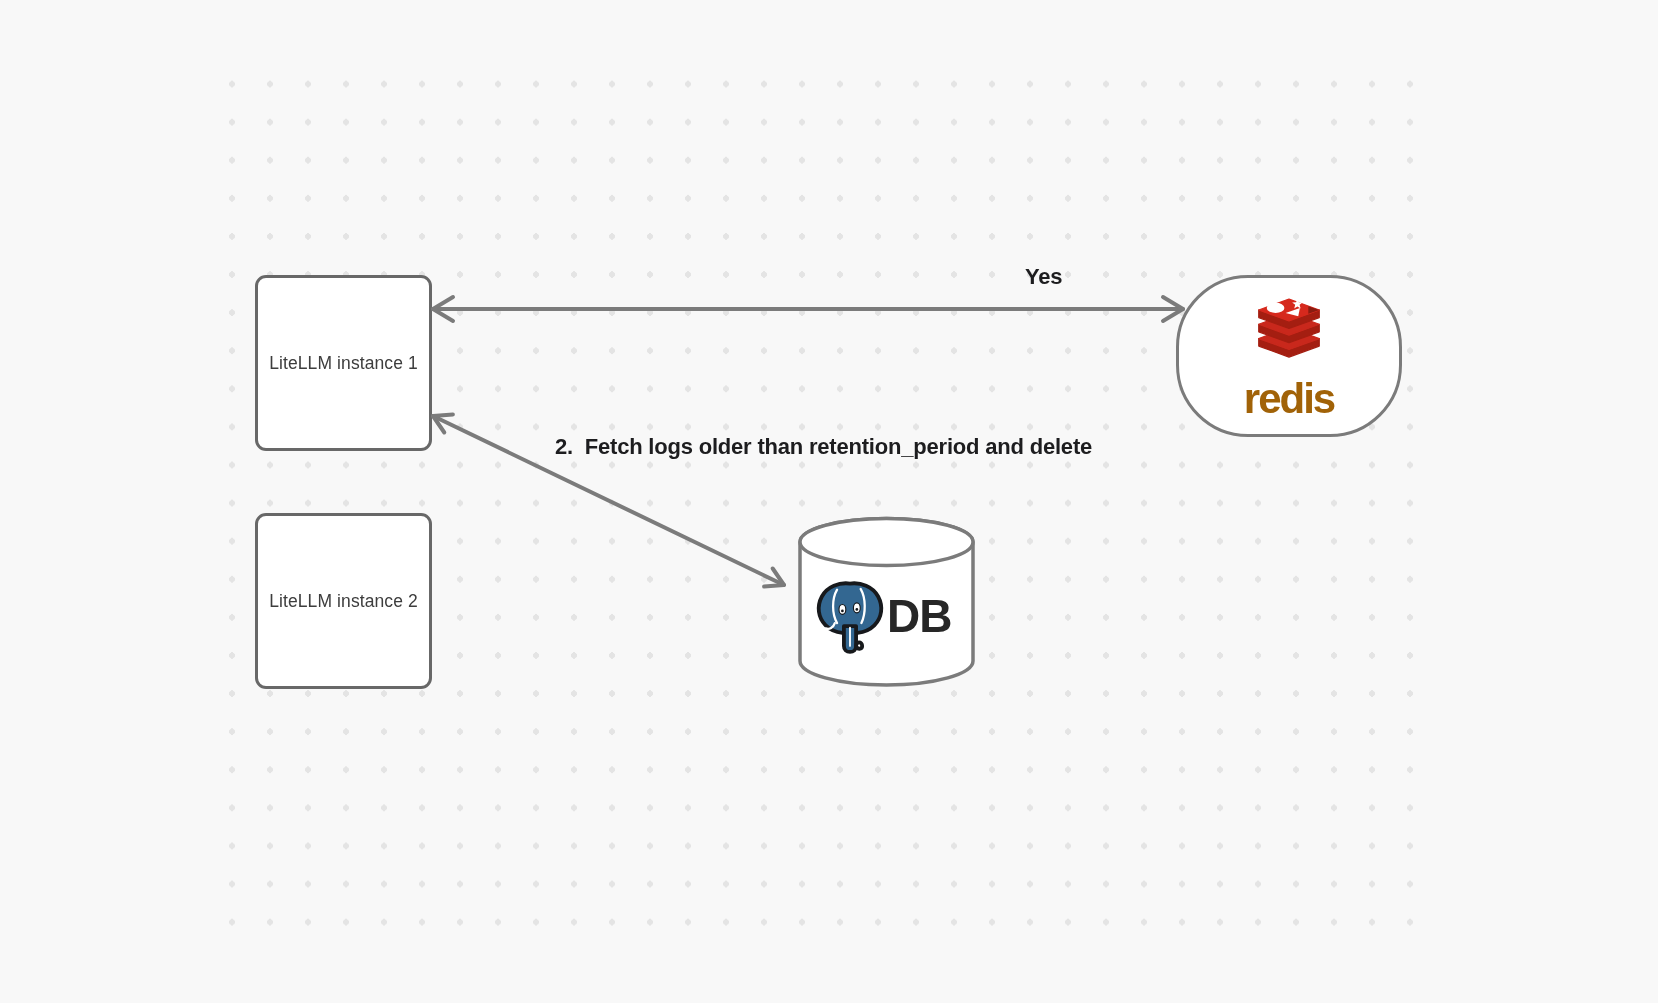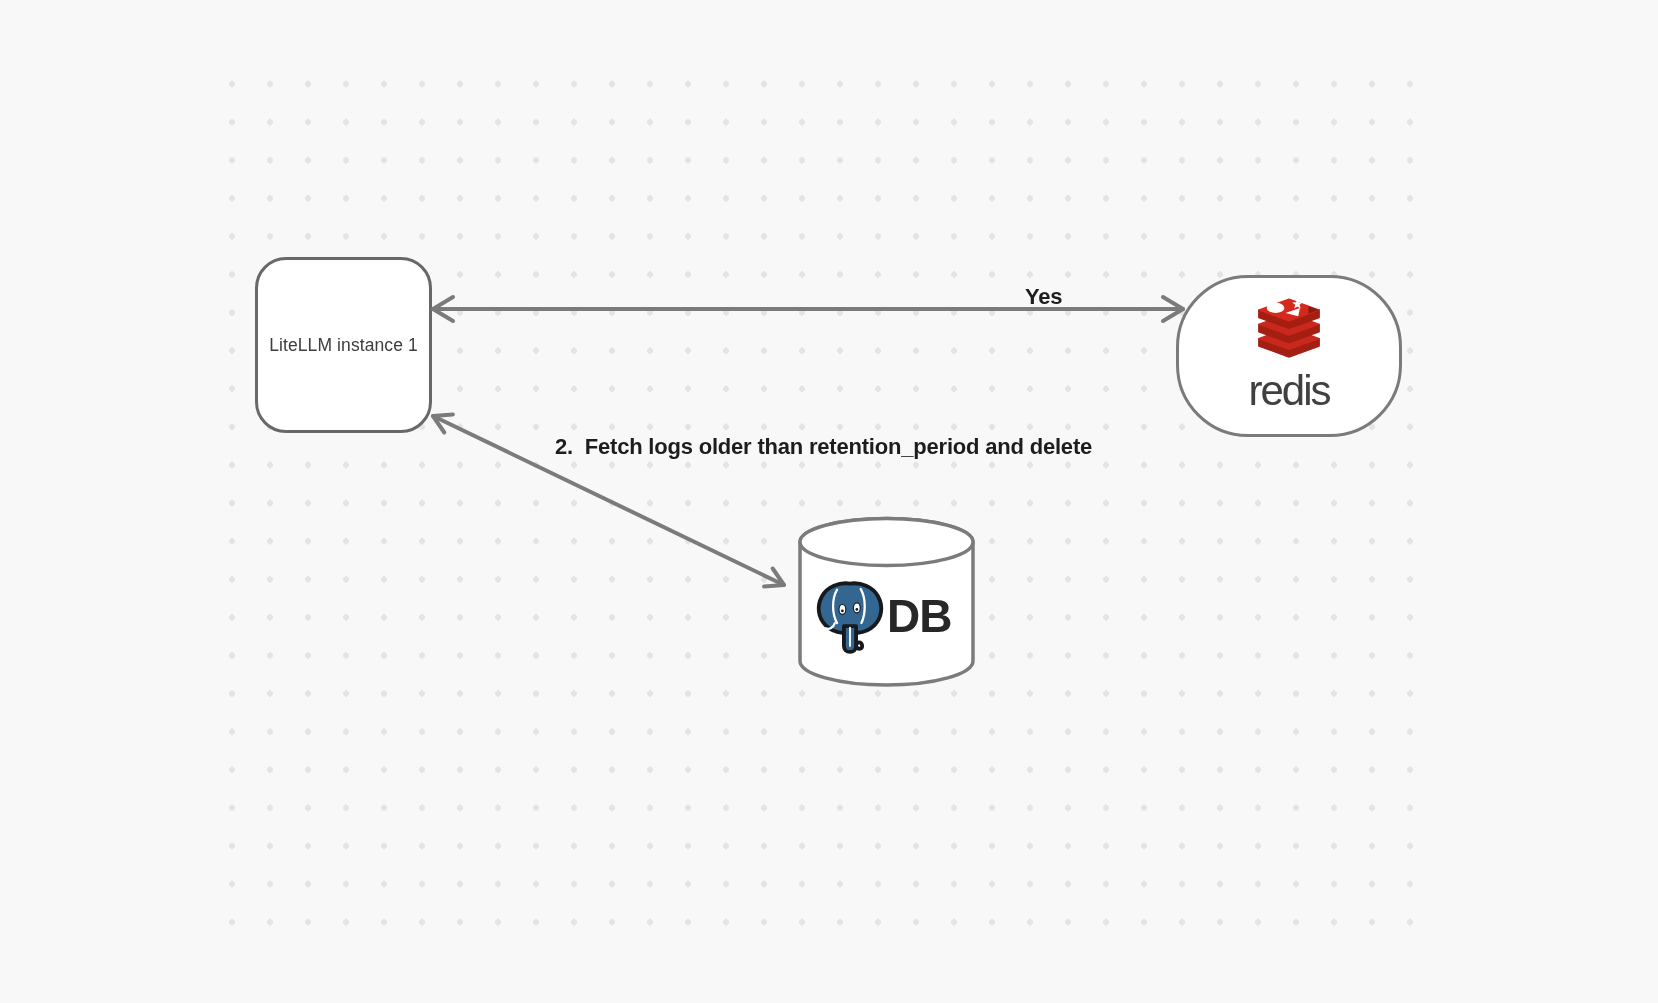--- a/index.html
+++ b/index.html
@@ -26,56 +26,59 @@
   .edge-label{
     position:absolute;font-size:22px;font-weight:700;color:#1d1d1f;
     white-space:pre;letter-spacing:-0.2px;
   }
   .redis-node{
     position:absolute;left:1176px;top:275px;width:226px;height:162px;
     background:#ffffff;border:3.5px solid #7b7b7b;border-radius:72px;
     box-sizing:border-box;display:flex;flex-direction:column;align-items:center;
   }
   .redis-word{
-    font-size:42px;font-weight:400;color:#404040;letter-spacing:-2px;
-    line-height:42px;margin-top:4px;
+    font-size:42px;font-weight:700;color:#a16207;letter-spacing:-2px;
+    line-height:42px;margin-top:12px;
   }
   .cylinder{position:absolute;left:798px;top:516px;width:153px;height:172px;}
   .cyl-shape{position:absolute;left:0;top:0;}
   .pg-icon{position:absolute;left:14px;top:63px;}
   .db-label{
     position:absolute;left:89px;top:76px;font-size:46px;font-weight:600;
     color:#272727;line-height:48px;letter-spacing:-1px;
   }
 </style>
 </head>
 <body>
 
 <div class="stage">
 
   <div class="dot-grid"></div>
 
-  <div class="node box" style="top:257px;border-radius:31px;">
+  <div class="node box" style="top:275px;">
     <span class="box-label">LiteLLM instance 1</span>
+  </div>
+  <div class="node box" style="top:513px;">
+    <span class="box-label">LiteLLM instance 2</span>
   </div>
 
   <svg class="edges" width="1658" height="1003" viewBox="0 0 1658 1003">
     <g class="edge">
       <path d="M433,309 L1183,309"></path>
       <path d="M453,297 L433,309 L453,321"></path>
       <path d="M1163,297 L1183,309 L1163,321"></path>
     </g>
     <g class="edge">
       <path d="M433,416 L784,585"></path>
       <path d="M452.9,414.5 L433,416 L444.3,432.5"></path>
       <path d="M764.1,586.5 L784,585 L772.7,568.5"></path>
     </g>
   </svg>
 
-  <div class="edge-label" style="left:1025px;top:284px;">Yes</div>
+  <div class="edge-label" style="left:1025px;top:264px;">Yes</div>
   <div class="edge-label" style="left:555px;top:434px;">2.  Fetch logs older than retention_period and delete</div>
 
   <div class="redis-node">
     <svg width="84" height="70" viewBox="0 0 100 76" style="margin-top:18px;">
 
       <g stroke-linejoin="round">
         <path d="M14,47 L14,56 L50,69 L86,56 L86,47 L50,60 Z" fill="#a41e11" stroke="#a41e11" stroke-width="1.5"></path>
         <path d="M50,34 L86,47 L50,60 L14,47 Z" fill="#c9281c" stroke="#c9281c" stroke-width="1.5"></path>
 
         <path d="M14,30 L14,39 L50,52 L86,39 L86,30 L50,43 Z" fill="#a41e11" stroke="#a41e11" stroke-width="1.5"></path>

